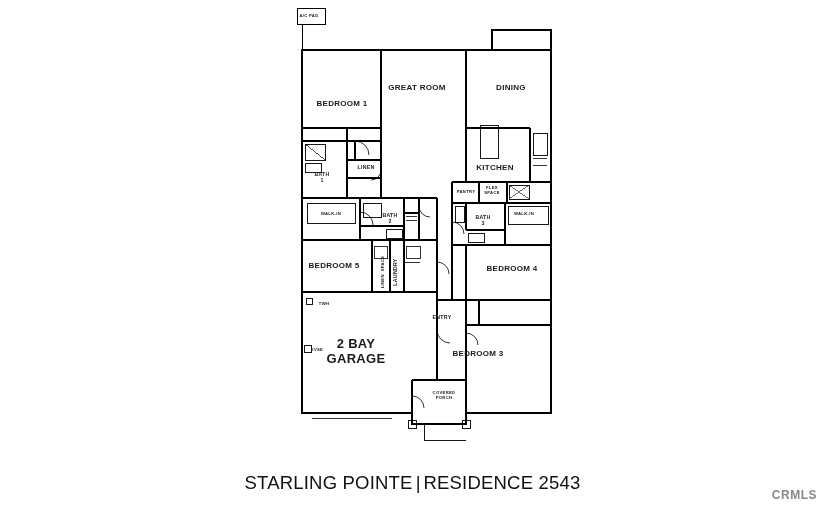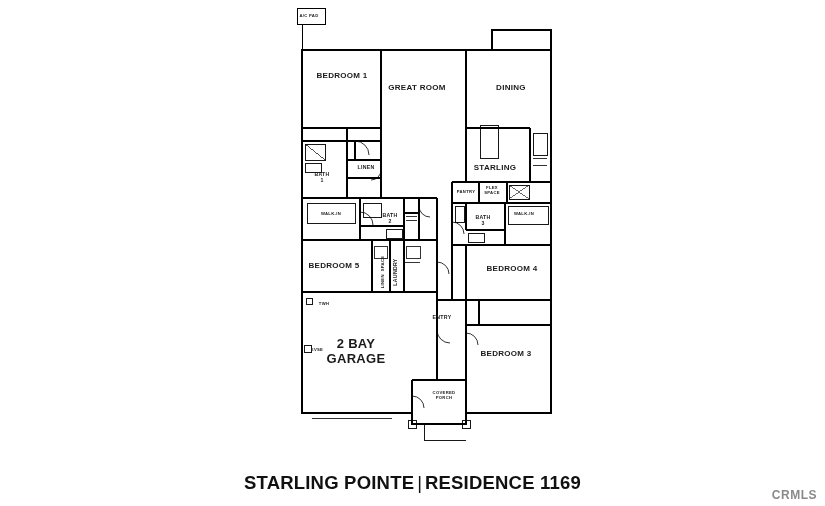--- a/index.html
+++ b/index.html
@@ -34,21 +34,21 @@
   .title-wrap{
     position:absolute;
     left:0;
     top:472px;
     width:825px;
     text-align:center;
   }
   .title-main{
     display:inline-block;
     font-size:18.5px;
-    font-weight:700;
+    font-weight:400;
     color:#111111;
     letter-spacing:0.2px;
   }
   .title-sep{
     display:inline-block;
     font-size:18.5px;
     font-weight:400;
     color:#111111;
     padding:0 3px;
   }
@@ -202,41 +202,41 @@
       <path d="M419,206 A11,11 0 0,0 430,217"></path>
       <path d="M452,222 A12,12 0 0,1 464,234"></path>
       <path d="M437,330 A13,13 0 0,0 450,343"></path>
       <path d="M466,333 A12,12 0 0,1 478,345"></path>
       <path d="M437,262 A12,12 0 0,1 449,274"></path>
       <path d="M412,396 A12,12 0 0,1 424,408"></path>
     </g>
   </svg>
 
   <div class="room-label r-xs" style="left:309px;top:16px;">A/C PAD</div>
-  <div class="room-label r-md" style="left:342px;top:76px;">BEDROOM 1</div>
+  <div class="room-label r-md" style="left:342px;top:104px;">BEDROOM 1</div>
   <div class="room-label r-md" style="left:417px;top:88px;">GREAT ROOM</div>
   <div class="room-label r-md" style="left:511px;top:88px;">DINING</div>
-  <div class="room-label r-md" style="left:495px;top:168px;">STARLING</div>
+  <div class="room-label r-md" style="left:495px;top:168px;">KITCHEN</div>
   <div class="room-label r-sm" style="left:366px;top:168px;">LINEN</div>
   <div class="room-label r-sm" style="left:322px;top:178px;">BATH<br>1</div>
   <div class="room-label r-xs" style="left:466px;top:192px;">PANTRY</div>
   <div class="room-label r-xs" style="left:492px;top:191px;">FLEX<br>SPACE</div>
   <div class="room-label r-xs" style="left:331px;top:214px;">WALK-IN</div>
   <div class="room-label r-sm" style="left:390px;top:219px;">BATH<br>2</div>
   <div class="room-label r-sm" style="left:483px;top:221px;">BATH<br>3</div>
   <div class="room-label r-xs" style="left:524px;top:214px;">WALK-IN</div>
   <div class="room-label r-md" style="left:334px;top:266px;">BEDROOM 5</div>
   <div class="room-label r-md" style="left:512px;top:269px;">BEDROOM 4</div>
   <div class="room-label r-sm r-vert" style="left:396px;top:272px;">LAUNDRY</div>
   <div class="room-label r-xs r-vert" style="left:383px;top:272px;">LINEN&nbsp;&nbsp;SPACE</div>
   <div class="room-label r-xs" style="left:324px;top:304px;">TWH</div>
   <div class="room-label r-sm" style="left:442px;top:318px;">ENTRY</div>
   <div class="room-label r-xs" style="left:317px;top:350px;">EVSE</div>
   <div class="room-label r-lg" style="left:356px;top:352px;">2 BAY<br>GARAGE</div>
-  <div class="room-label r-md" style="left:506px;top:354px;text-align:right;">BEDROOM 3</div>
+  <div class="room-label r-md" style="left:478px;top:354px;text-align:right;">BEDROOM 3</div>
   <div class="room-label r-xs" style="left:444px;top:396px;">COVERED<br>PORCH</div>
 </div>
 
 <div class="title-wrap">
-  <span class="title-main">STARLING POINTE</span><span class="title-sep">|</span><span class="title-main">RESIDENCE 1169</span>
+  <span class="title-main">STARLING POINTE</span><span class="title-sep">|</span><span class="title-main">RESIDENCE 2543</span>
 </div>
 
 <div class="watermark">CRMLS</div>
 
 </body></html>

